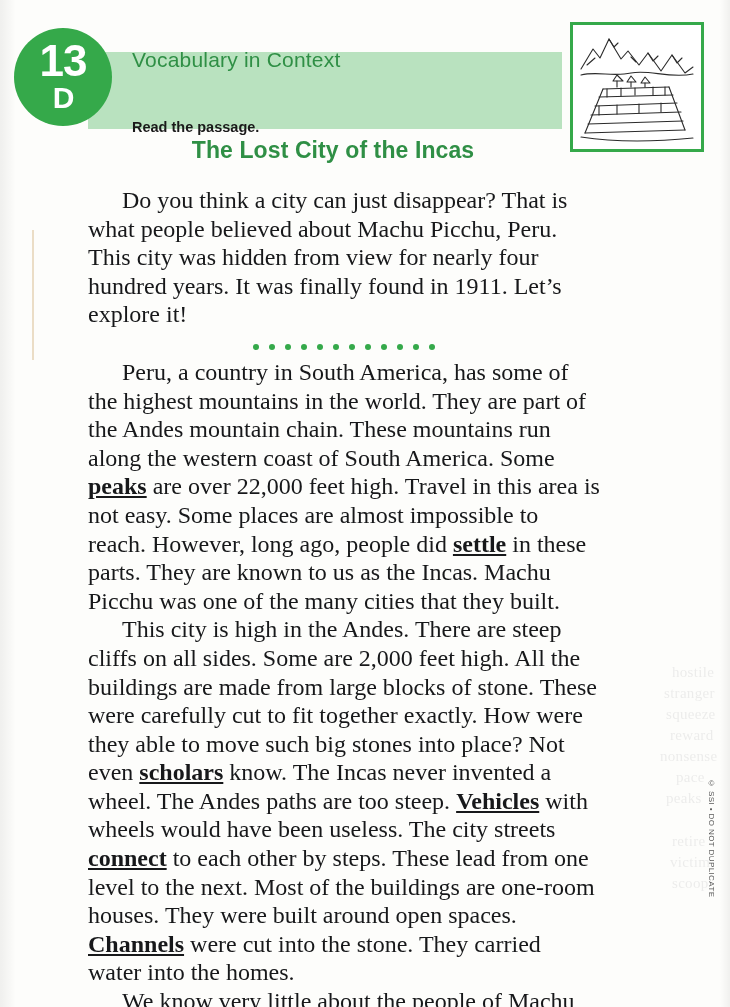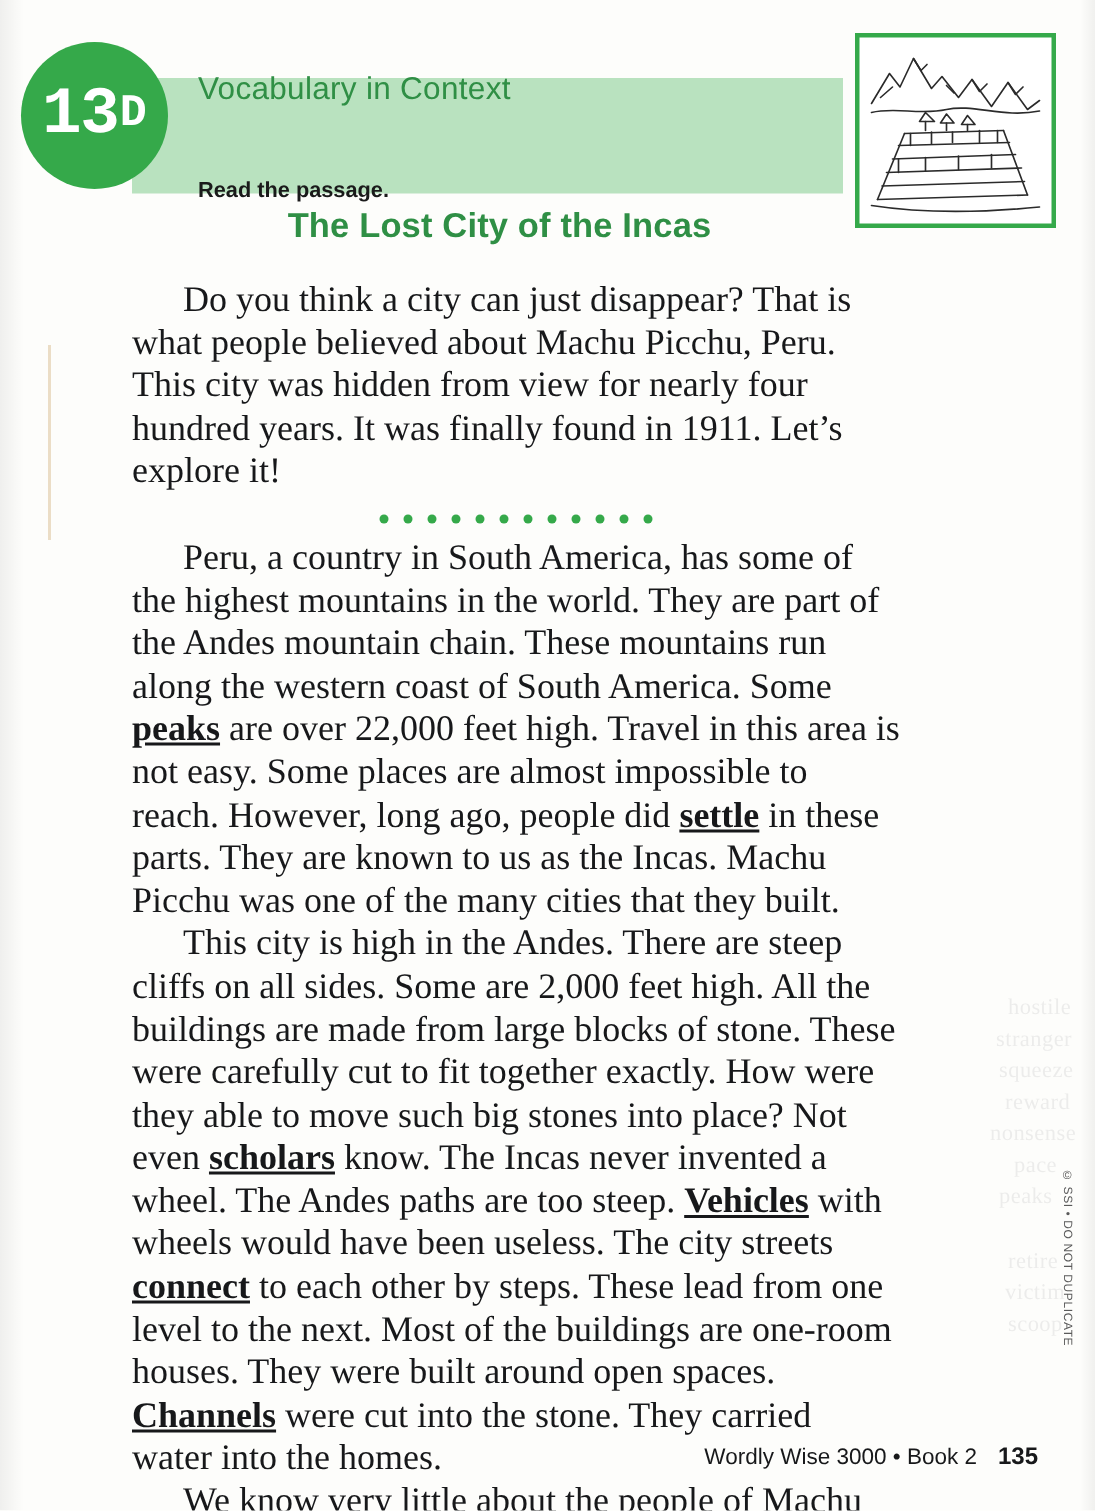--- a/index.html
+++ b/index.html
@@ -47,22 +47,23 @@
     left: 14px;
     top: 28px;
     width: 98px;
     height: 98px;
     border-radius: 50%;
     background: #35a94a;
     color: #ffffff;
     display: flex;
     align-items: center;
     justify-content: center;
-    font-family: Liberation Mono, monospace;
+    font-family: Liberation Sans, sans-serif;
     font-weight: bold;
+    flex-direction: column;
   }
   .lesson-badge .num {
     font-size: 44px;
     line-height: 44px;
     letter-spacing: -1px;
   }
   .lesson-badge .letter {
     font-size: 30px;
     line-height: 30px;
     margin-left: 1px;
@@ -287,17 +288,14 @@
   <div class="bleed" style="left:670px; top:727px;">reward</div>
   <div class="bleed" style="left:660px; top:748px;">nonsense</div>
   <div class="bleed" style="left:676px; top:769px;">pace</div>
   <div class="bleed" style="left:666px; top:790px;">peaks</div>
   <div class="bleed" style="left:672px; top:833px;">retire</div>
   <div class="bleed" style="left:670px; top:854px;">victim</div>
   <div class="bleed" style="left:672px; top:875px;">scoop</div>
 
   <div class="copyright">© SSI • DO NOT DUPLICATE</div>
 
-  <div class="footer">
-    <span class="bookline">Wordly Wise 3000 • Book 2</span><span class="pagenum">135</span>
-  </div>
 
 </div>
 
 </body></html>

